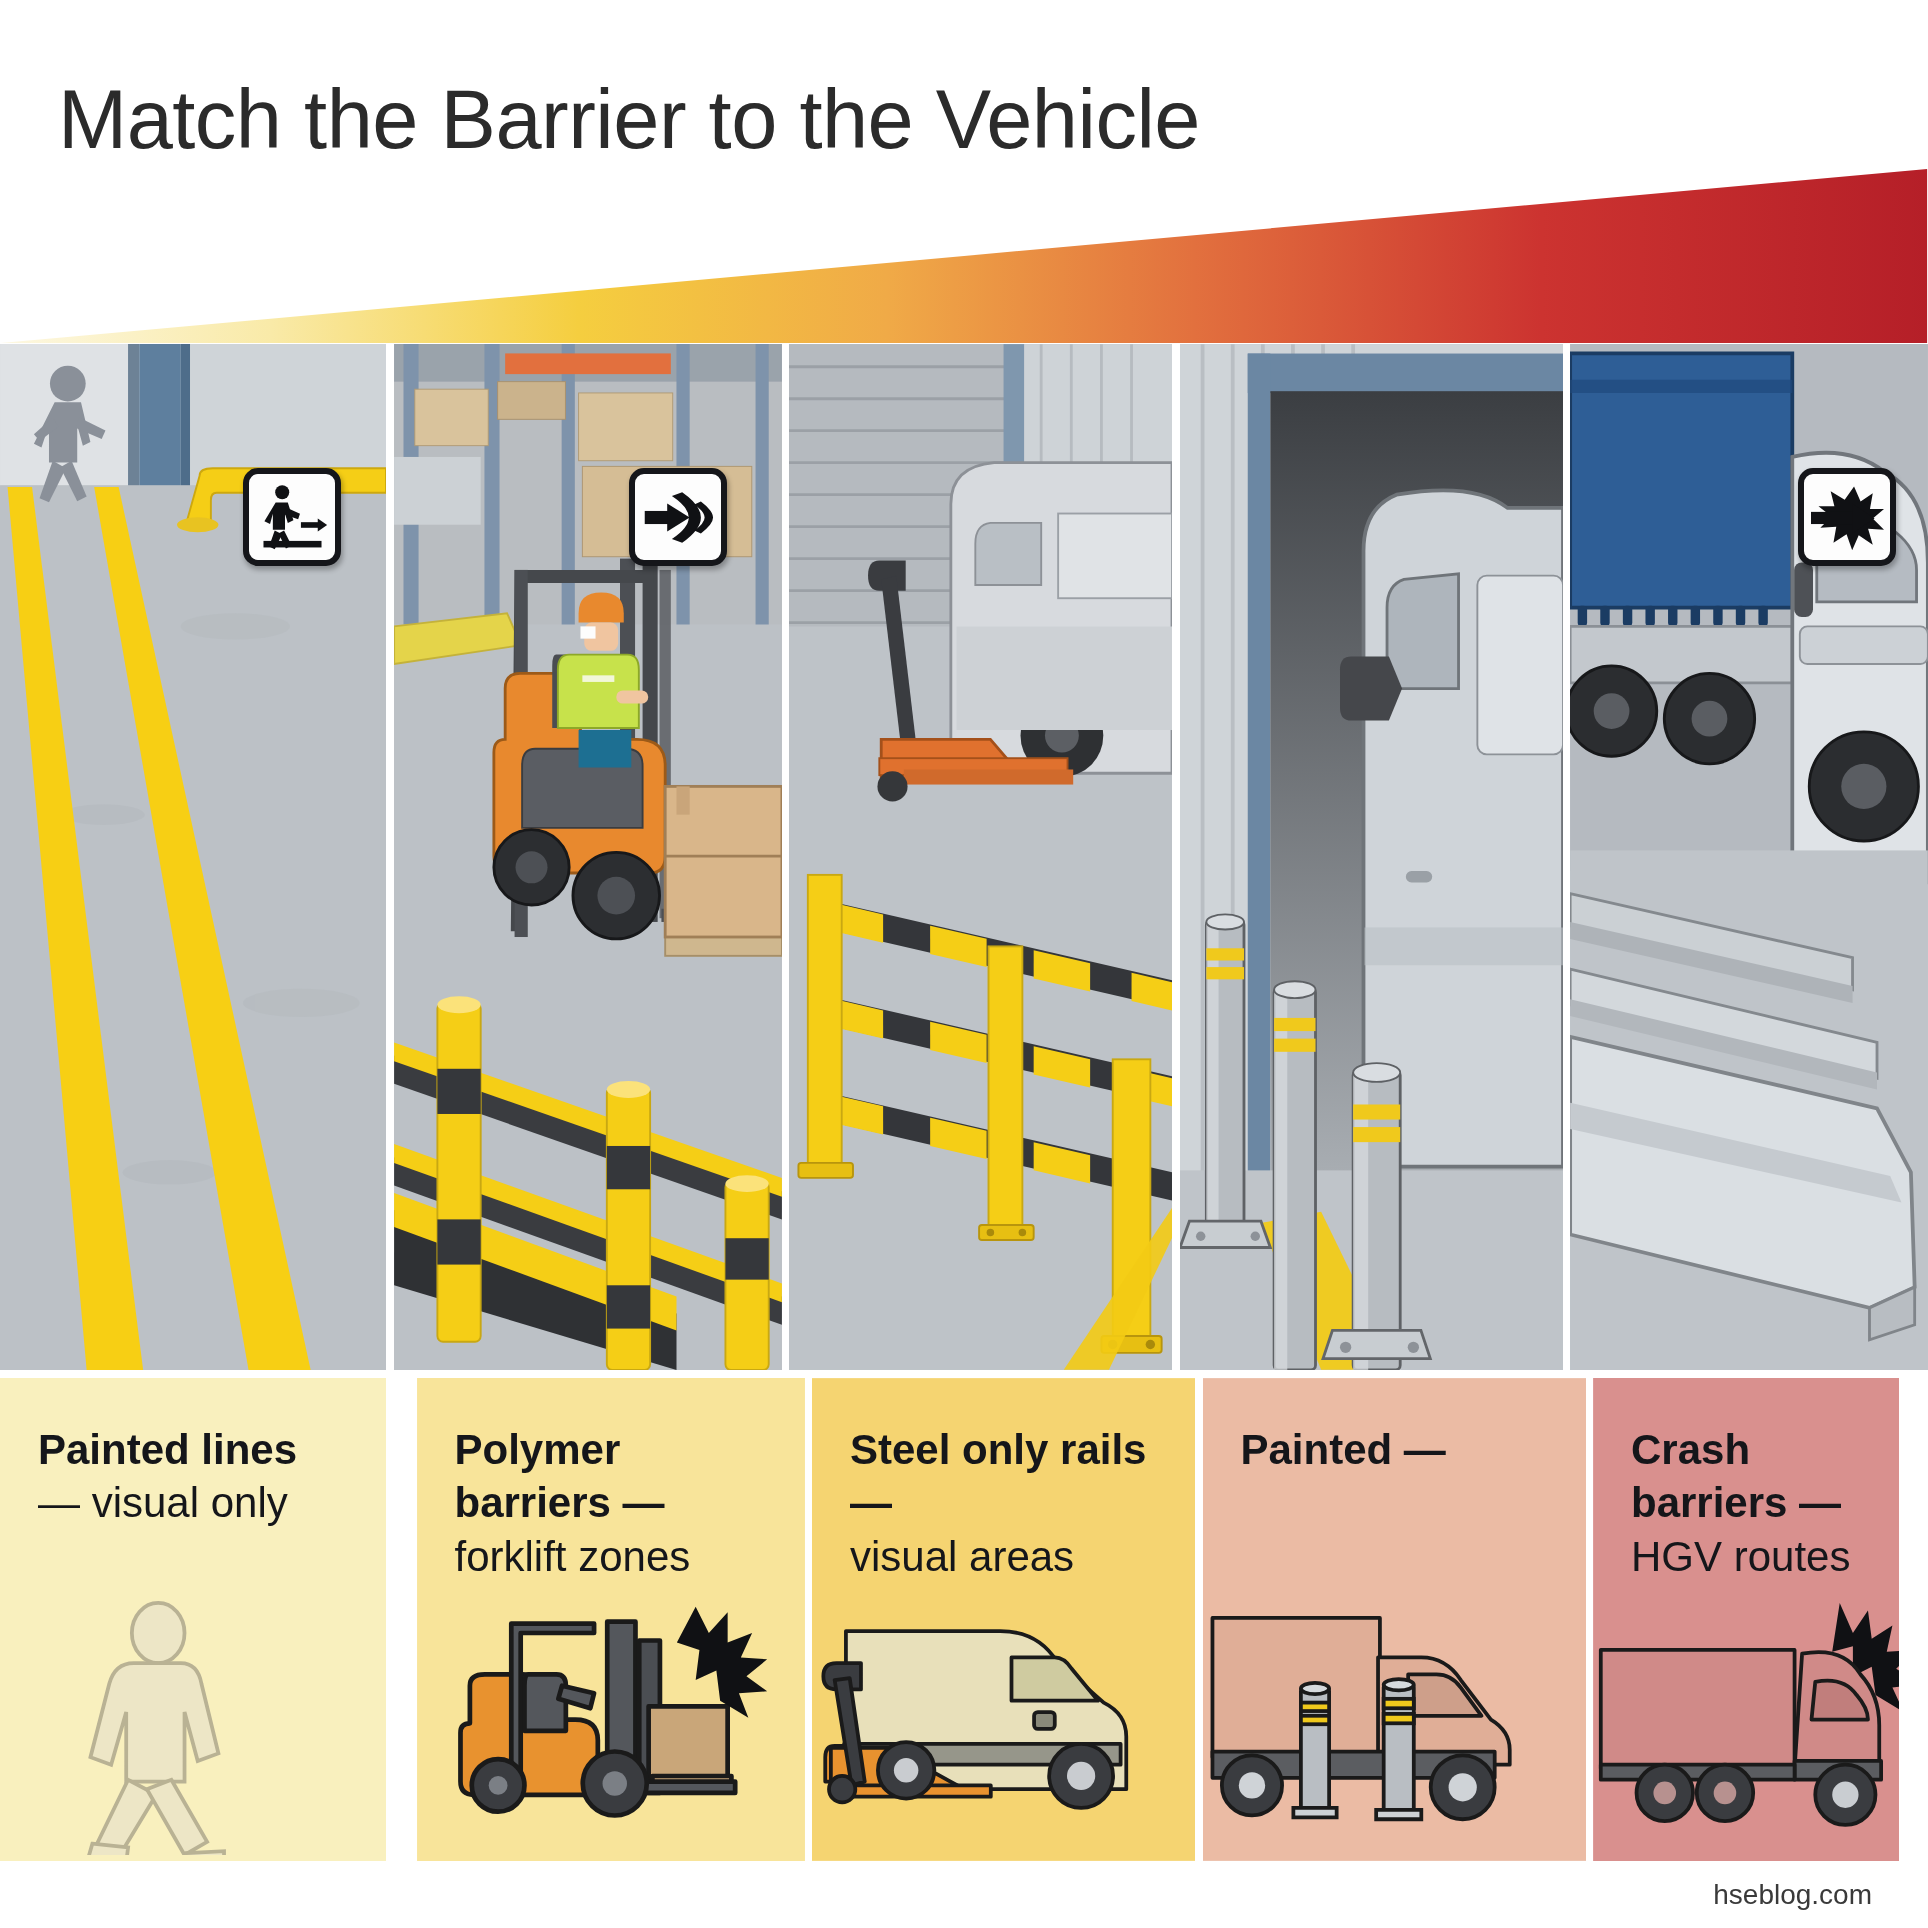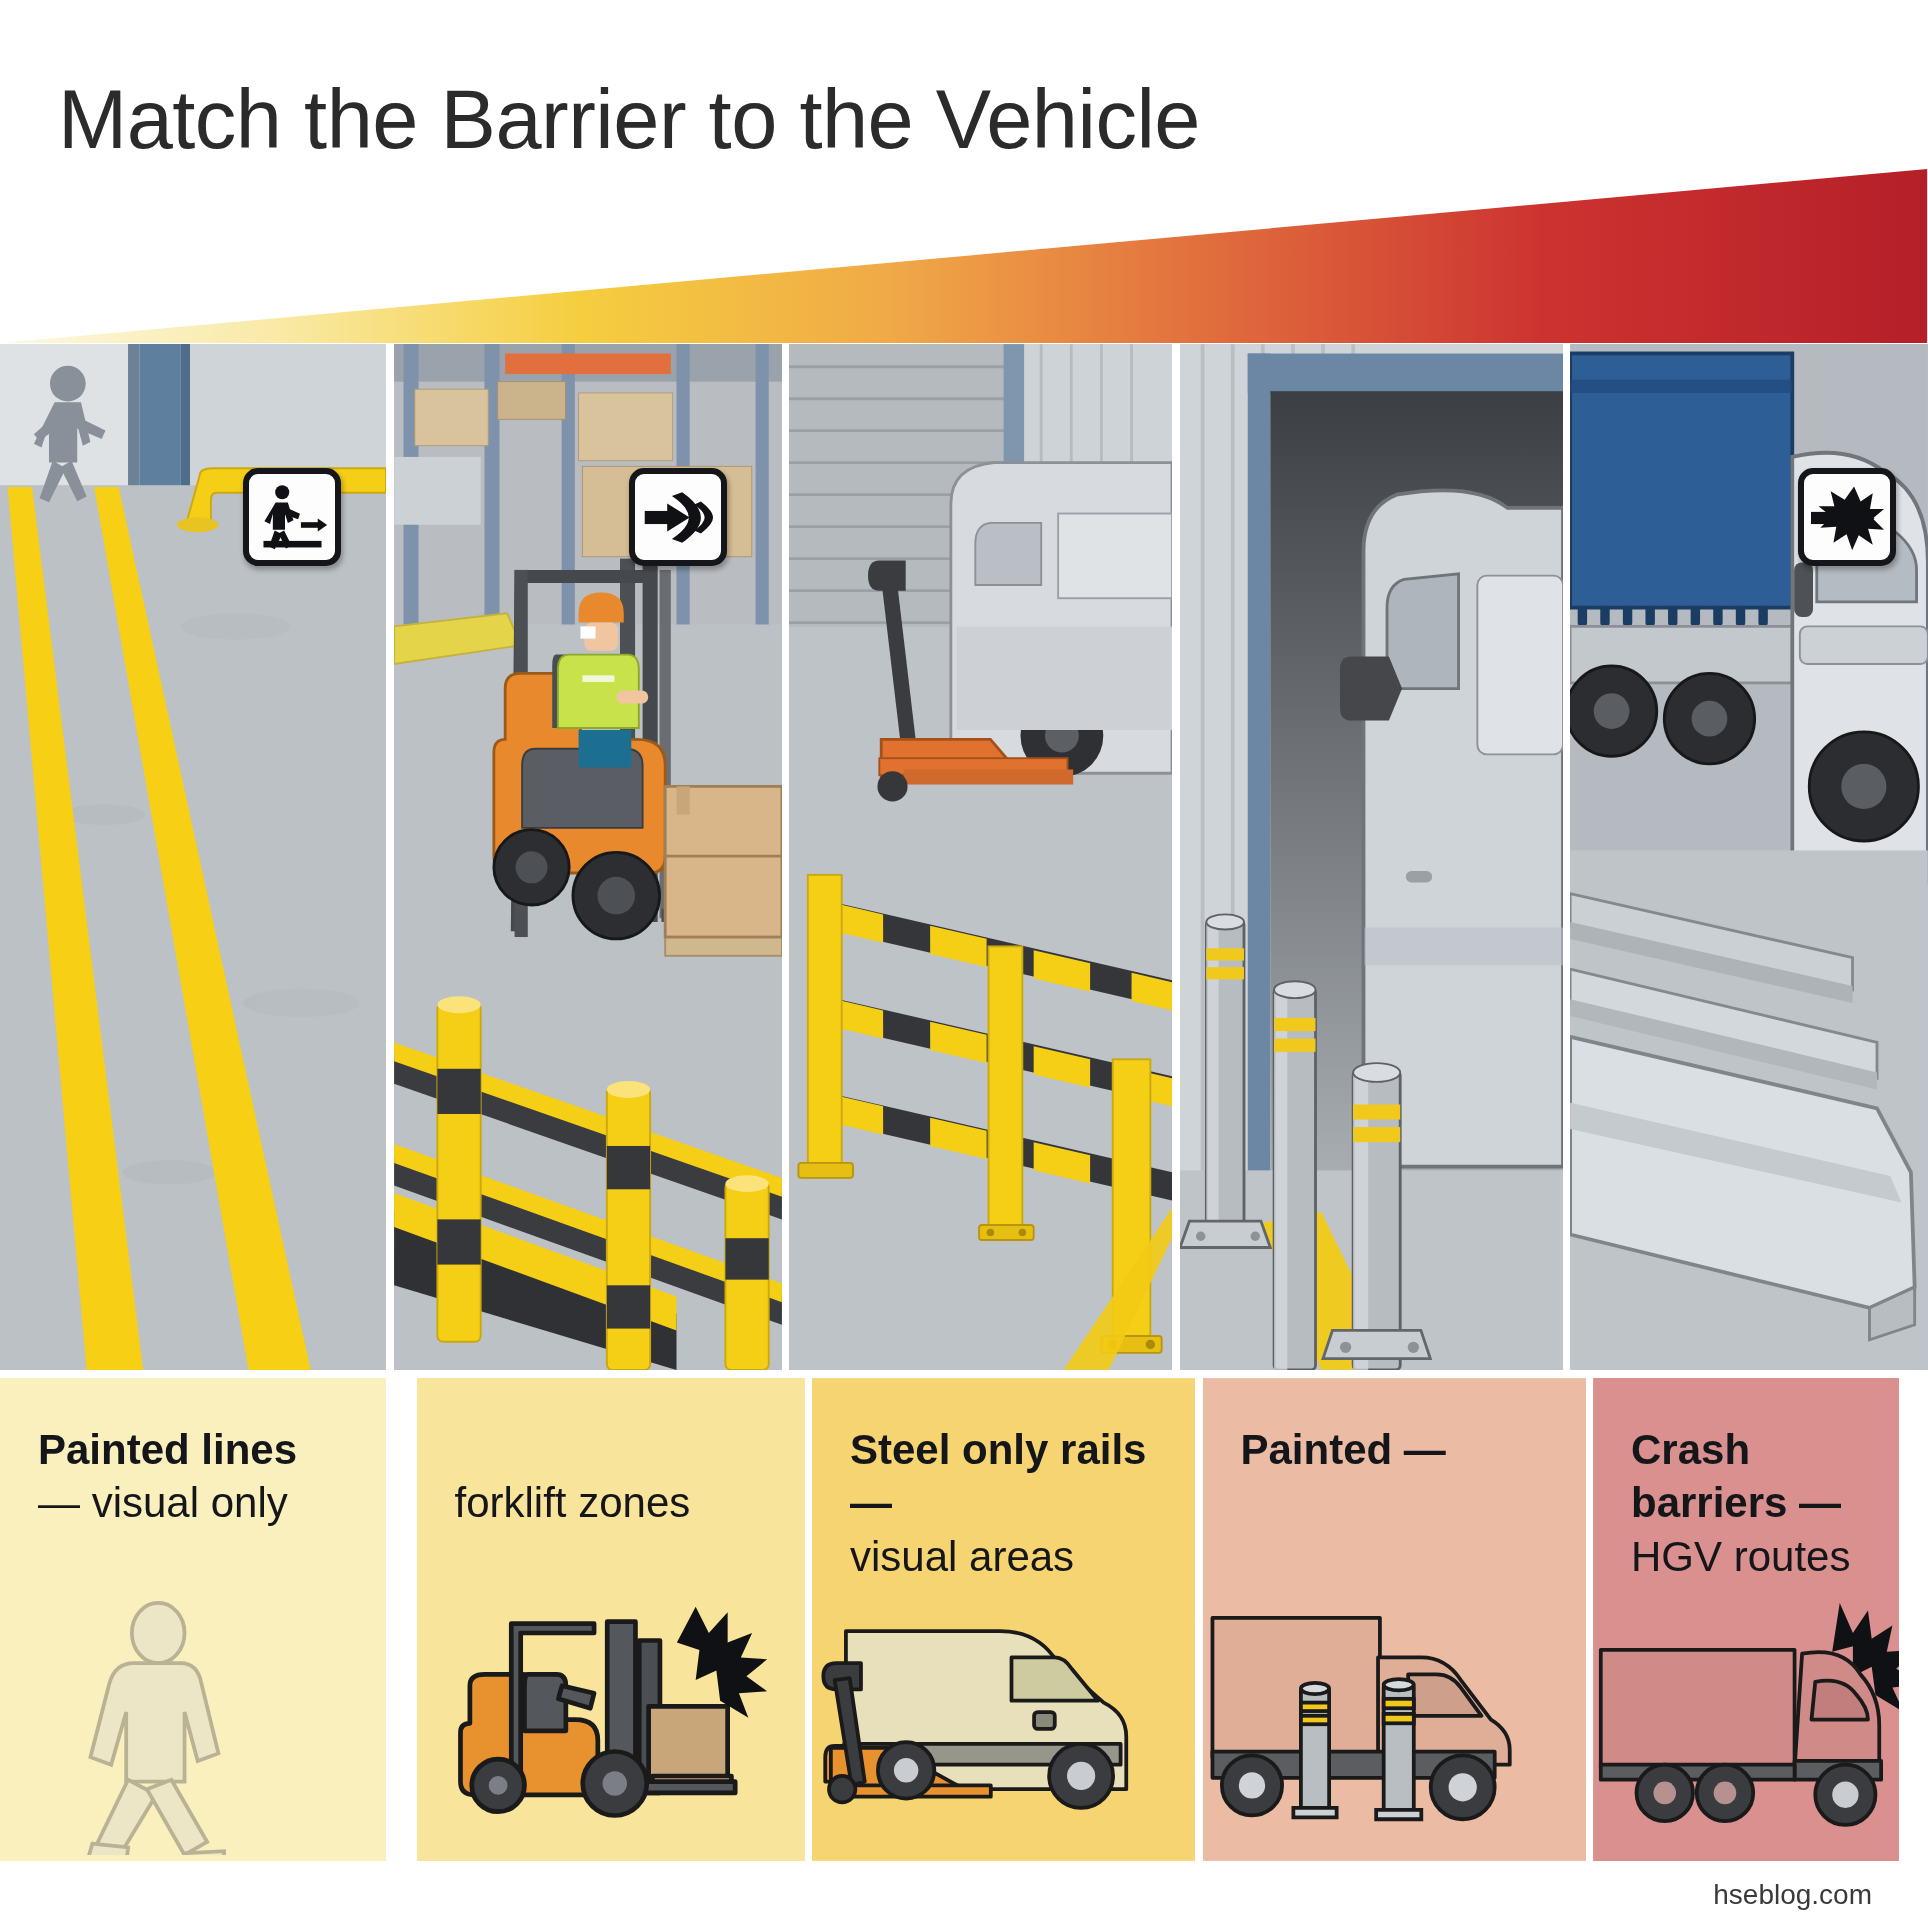--- a/index.html
+++ b/index.html
@@ -454,21 +454,21 @@
           </g>
         </svg>
       </div>
     </div>
 
     <div class="cap" style="width:388px;">
       <svg width="388" height="483" viewBox="0 0 412 513" style="position:absolute;inset:0;">
         <rect width="412" height="513" fill="#F8E49A"></rect>
       </svg>
       <div class="capText">
-        <br>
+        <b>Polymer barriers —</b><br>
         <span>forklift zones</span>
       </div>
       <div class="capArt">
         <svg width="388" height="254" viewBox="0 0 412 270">
           <g stroke="#1a1a1a" stroke-width="5" stroke-linejoin="round">
             <path d="M56 130 q-10 0 -10 10 v52 q0 14 14 14 h118 q14 0 14 -14 v-44 q0 -22 -24 -22 h-44 v-36 q0 -12 -12 -12 h-40 q-16 0 -16 12z" fill="#E8922F"></path>
             <path d="M100 24 h88 v10 h-78 v168 h-10z" fill="#54575c"></path>
             <rect x="202" y="22" width="30" height="182" fill="#54575c"></rect>
             <rect x="236" y="42" width="22" height="162" fill="#4b4e53"></rect>
             <path d="M118 78 h30 q10 0 10 12 v48 h-44 v-48 q0 -12 4 -12z" fill="#54575c"></path>

